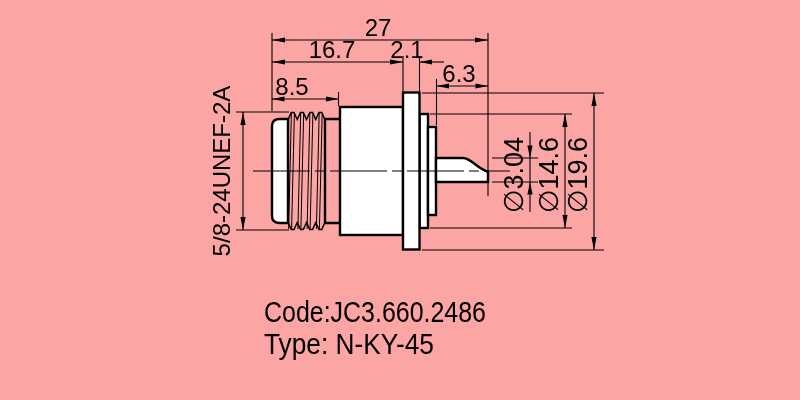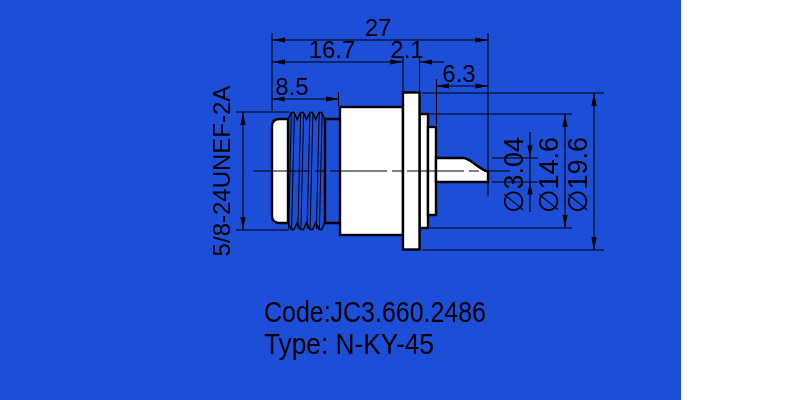--- a/index.html
+++ b/index.html
@@ -1,16 +1,16 @@
 <!DOCTYPE html>
 <html><head>
 <meta charset="utf-8">
 <style>
   html,body{margin:0;padding:0;background:#ffffff;width:800px;height:400px;overflow:hidden;}
-  .canvas{width:681px;height:400px;position:relative;background:#1d4ed8;}
+  .canvas{width:800px;height:400px;position:relative;background:#fca5a5;}
   svg text{font-family:"Liberation Sans",sans-serif;fill:#000000;}
   .thick{stroke:#000000;stroke-width:2.4;fill:none;stroke-linejoin:miter;}
   .thickf{stroke:#000000;stroke-width:2.4;fill:#ffffff;stroke-linejoin:miter;}
   .med{stroke:#000000;stroke-width:1.5;fill:none;}
   .thin{stroke:#000000;stroke-width:1.1;fill:none;}
   .hair{stroke:#000000;stroke-width:1;fill:none;}
   .arr{fill:#000000;stroke:none;}
   .dimtxt{font-size:24px;}
   .diatxt{font-size:27px;}
   .note{font-size:30px;}

